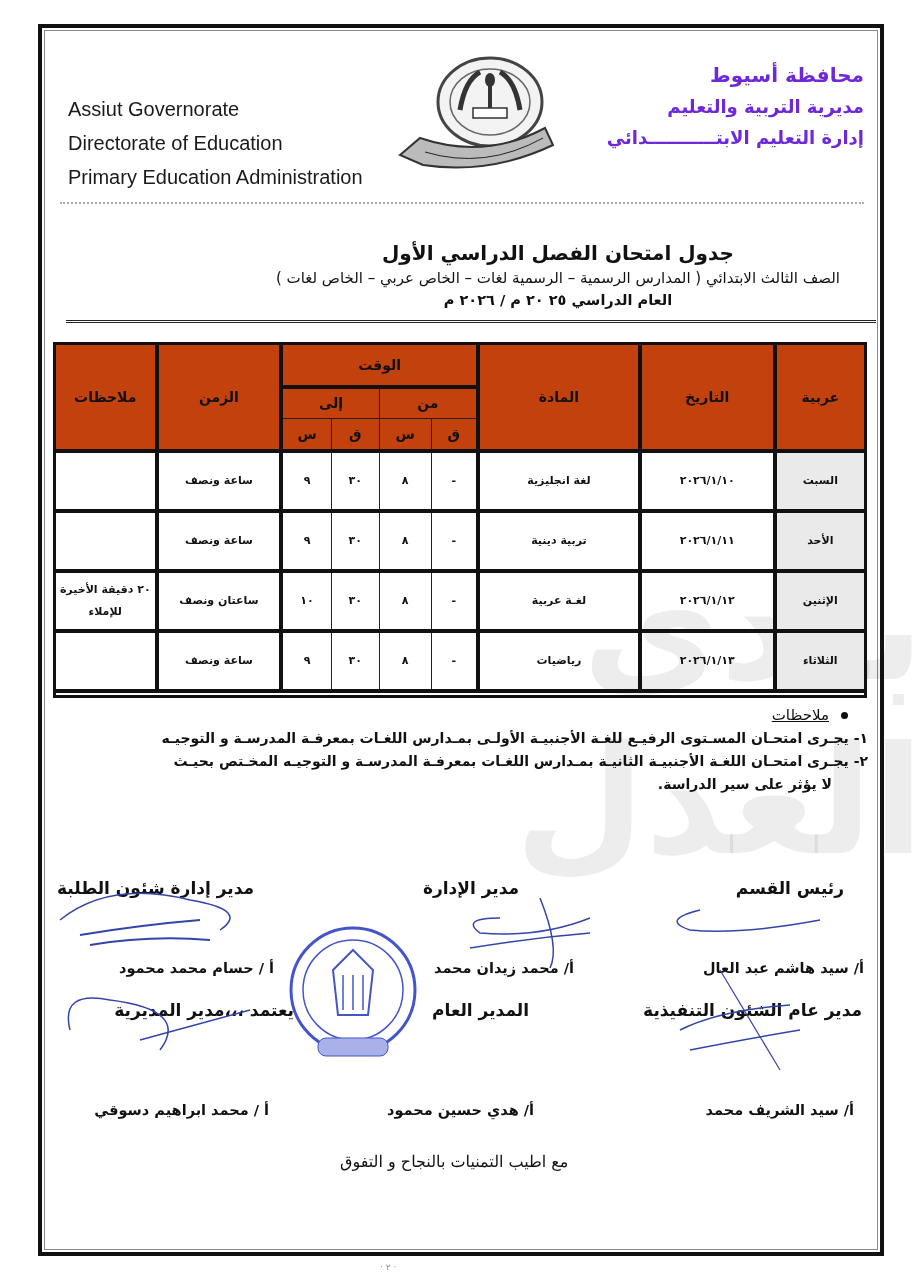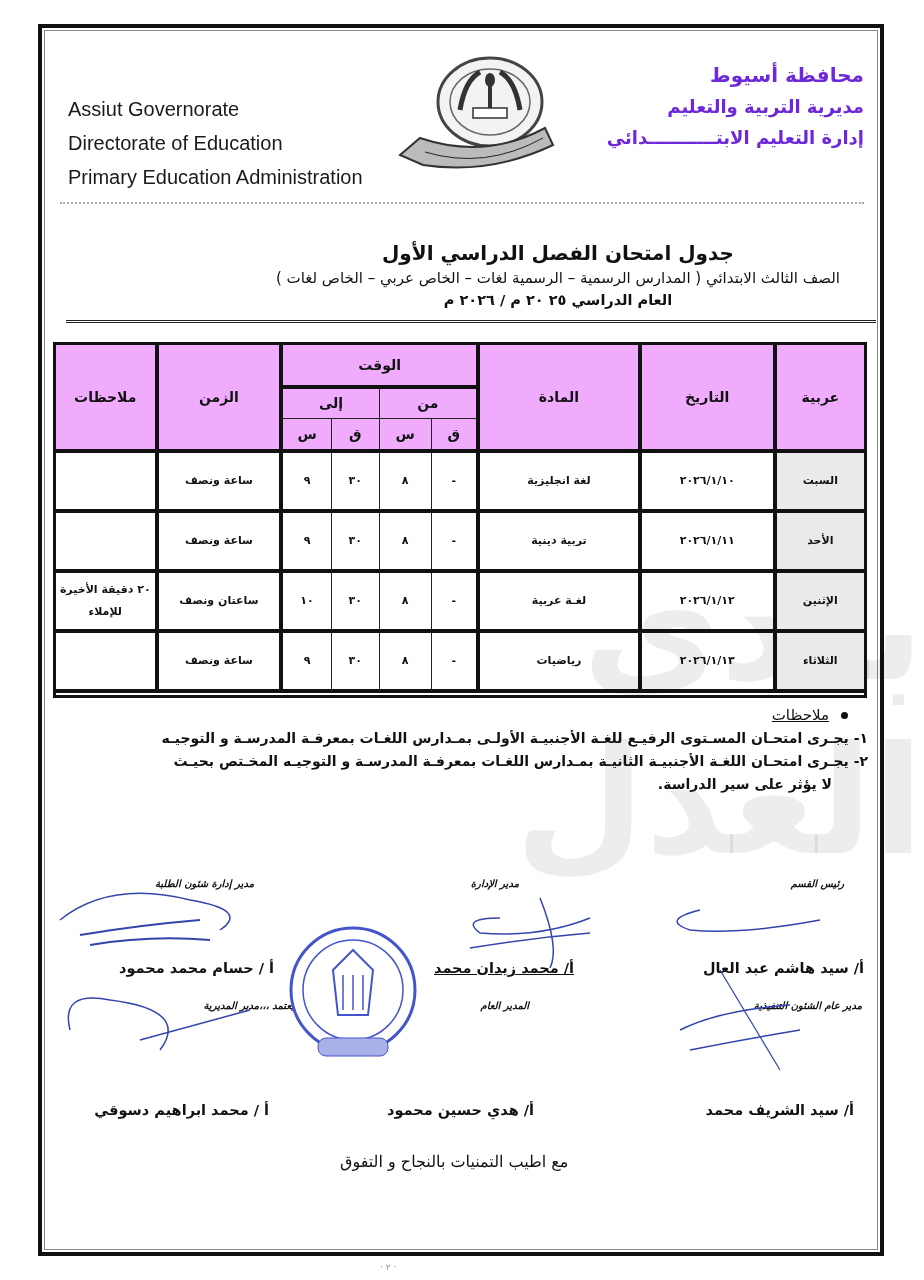--- a/index.html
+++ b/index.html
@@ -15,38 +15,38 @@
   .logo { position:absolute; left:395px; top:50px; width:160px; height:125px; }
   .sep-dots { position:absolute; left:60px; right:60px; top:202px; border-top:2px dotted #aaa; }
   .title-block { position:absolute; left:250px; right:58px; top:226px; direction:rtl; text-align:center;margin-top:13px; }
   .title-block .t1 { font-size:20px; font-weight:bold; line-height:28px; }
   .title-block .t2 { font-size:15px; font-weight:normal; line-height:22px; }
   .title-block .t3 { font-size:14.5px; font-weight:bold; line-height:22px; }
   .title-rule { position:absolute; left:66px; right:48px; top:320px; border-top:3px double #222; }
   table.sched { position:absolute; left:55px; top:344px; width:810px; border-collapse:collapse;
                 direction:rtl; font-family:"DejaVu Sans", sans-serif; }
   table.sched td, table.sched th { border:1px solid #222; text-align:center; vertical-align:middle; padding:0; }
-  table.sched th { background:#f0abfc; font-size:14px; font-weight:bold; }
+  table.sched th { background:#c2410c; font-size:14px; font-weight:bold; }
   table.sched .thick-l { border-left:4px solid #111; }
   table.sched .thick-r { border-right:4px solid #111; }
   table.sched .thick-b { border-bottom:4px solid #111; }
   table.sched tr.row td { height:56px; border-bottom:4px solid #111; font-size:11px; font-weight:bold; }
   table.sched td.day { background:#eaeaea; font-size:14px; font-weight:bold; }
   table.sched td.subject { font-size:18px; }
   table.sched td.num { font-size:14px; font-weight:normal; }
   table.sched td.note { font-size:11px; line-height:22px; }
   .outer-border { position:absolute; left:53px; top:342px; width:814px; height:356px; border:3px solid #111; box-sizing:border-box; pointer-events:none; }
   .watermark { position:absolute; left:200px; top:540px; font-size:150px; font-weight:bold; color:rgba(0,0,0,0.07);
                direction:rtl; pointer-events:none; letter-spacing:-6px; }
   .notes { position:absolute; left:60px; right:56px; top:704px; direction:rtl; text-align:right; font-size:14px; font-weight:bold; line-height:23px; }
   .notes .head { font-weight:normal; font-size:15px; text-decoration:underline; padding-right:20px; }
   .notes .head .bullet { display:inline-block; width:7px; height:7px; background:#111; border-radius:50%; margin-left:12px; vertical-align:middle; }
   .notes .indent { padding-right:36px; }
   .sig { position:absolute; direction:rtl; font-size:14.5px; font-weight:bold; white-space:nowrap; }
-  .sig.label { font-weight:bold; font-size:10px;font-style:italic; }
+  .sig.label { font-weight:bold; font-size:17px; }
   .closing { position:absolute; left:340px; top:1152px; direction:rtl; font-family:"DejaVu Serif", serif; font-size:16px; }
   .stamp { position:absolute; left:278px; top:920px; width:150px; height:140px; }
   .scribble { position:absolute; pointer-events:none; }
   .page-num { position:absolute; left:380px; top:1262px; font-size:9px; color:#999; }
 </style>
 </head>
 <body>
 
 <div class="frame"></div>
 
@@ -169,21 +169,21 @@
   <div>١- يجـرى امتحـان المسـتوى الرفيـع للغـة الأجنبيـة الأولـى بمـدارس اللغـات بمعرفـة المدرسـة و التوجيـه</div>
   <div>٢- يجـرى امتحـان اللغـة الأجنبيـة الثانيـة بمـدارس اللغـات بمعرفـة المدرسـة و التوجيـه المخـتص بحيـث</div>
   <div class="indent">لا يؤثر على سير الدراسة.</div>
 </div>
 
 <div class="sig label" style="right:80px; top:878px;">رئيس القسم</div>
 <div class="sig label" style="right:405px; top:878px;">مدير الإدارة</div>
 <div class="sig label" style="right:670px; top:878px;">مدير إدارة شئون الطلبة</div>
 
 <div class="sig" style="right:60px; top:960px;">أ/ سيد هاشم عبد العال</div>
-<div class="sig" style="right:350px; top:960px;text-decoration:underline;">أ/ محمد زيدان محمد</div>
+<div class="sig" style="right:350px; top:960px;">أ/ محمد زيدان محمد</div>
 <div class="sig" style="right:650px; top:960px;">أ / حسام محمد محمود</div>
 
 <div class="sig label" style="right:62px; top:1000px;">مدير عام الشئون التنفيذية</div>
 <div class="sig label" style="right:395px; top:1000px;">المدير العام</div>
 <div class="sig label" style="right:630px; top:1000px;">يعتمد ،،،مدير المديرية</div>
 
 <div class="sig" style="right:70px; top:1102px;">أ/ سيد الشريف محمد</div>
 <div class="sig" style="right:390px; top:1102px;">أ/ هدي حسين محمود</div>
 <div class="sig" style="right:655px; top:1102px;">أ / محمد ابراهيم دسوقي</div>
 

